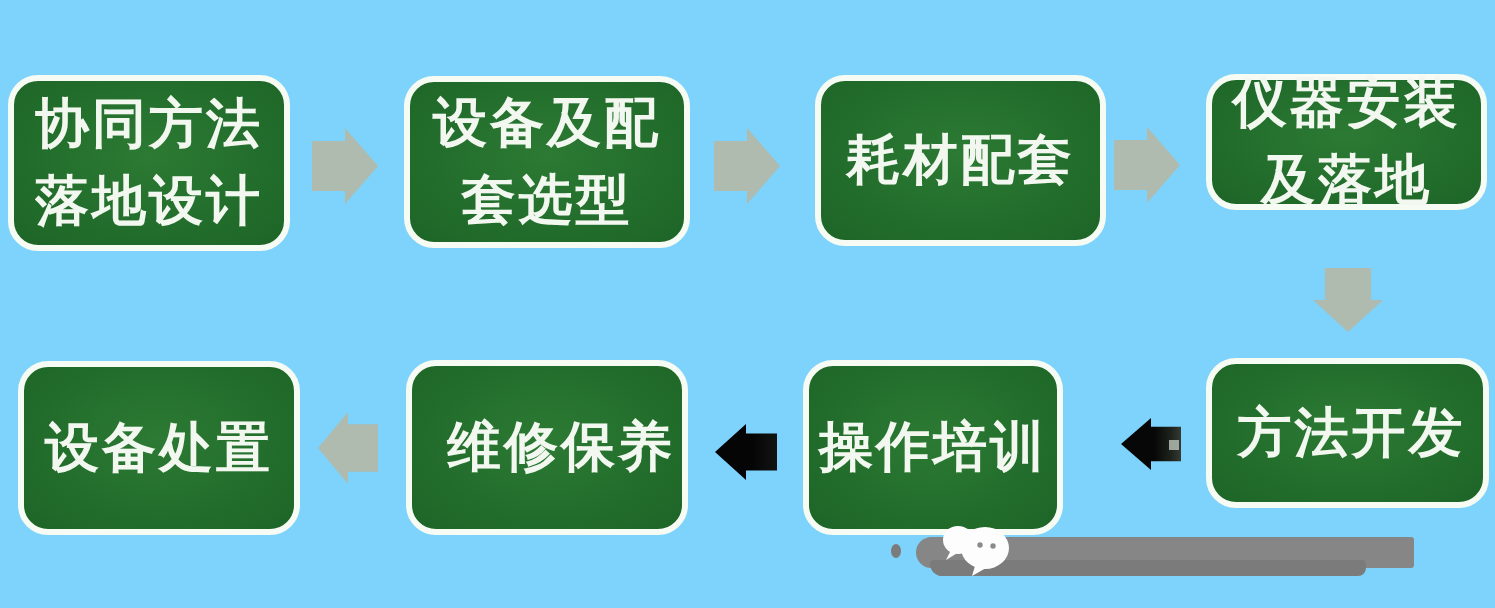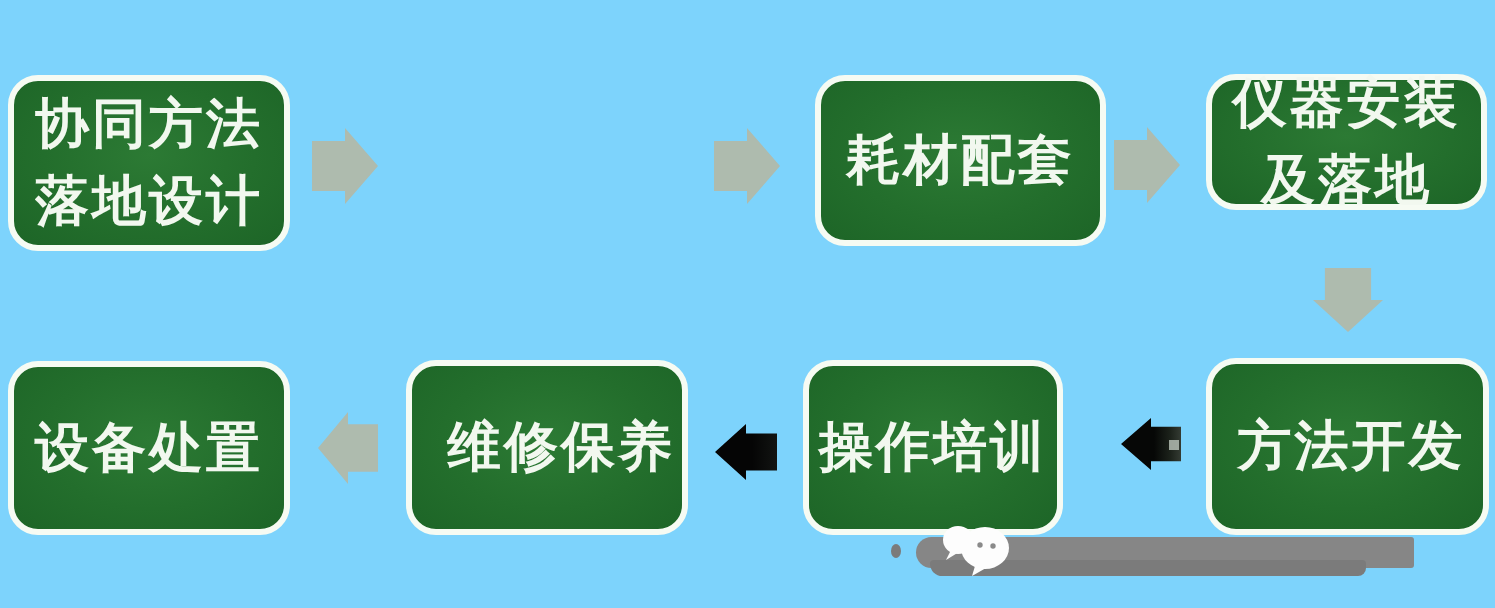--- a/index.html
+++ b/index.html
@@ -76,46 +76,50 @@
 </head>
 <body>
 
 <div id="canvas">
 
   <div class="box" style="left:8px; top:75px; width:282px; height:176px;">
     <span class="line">协同方法</span>
     <span class="line">落地设计</span>
   </div>
 
+  <div class="box" style="left:404px; top:76px; width:286px; height:172px;">
+    <span class="line">设备及配</span>
+    <span class="line">套选型</span>
+  </div>
 
   <div class="box" style="left:803px; top:75px; width:291px; height:171px;margin-left:12px;">
     <span class="line">耗材配套</span>
 
   </div>
 
   <div class="box" style="left:1206px; top:74px; width:281px; height:136px;">
     <span class="line">仪器安装</span>
     <span class="line">及落地</span>
   </div>
 
-  <div class="box" style="left:1206px; top:358px; width:283px; height:177px;padding-left:8px;">
+  <div class="box" style="left:1206px; top:358px; width:283px; height:150px;padding-left:8px;">
     <span class="line">方法开发</span>
   </div>
 
   <div class="box" style="left:803px; top:360px; width:260px; height:175px;">
     <span class="line">操作培训</span>
 
   </div>
 
   <div class="box" style="left:406px; top:360px; width:282px; height:175px;padding-left:28px;">
     <span class="line">维修保养</span>
 
   </div>
 
-  <div class="box" style="left:8px; top:361px; width:282px; height:174px;">
+  <div class="box" style="left:18px; top:361px; width:282px; height:174px;">
     <span class="line">设备处置</span>
 
   </div>
 
   <div class="arr arr-right" style="left:312px; top:128px; width:66px; height:76px;"></div>
   <div class="arr arr-right" style="left:714px; top:128px; width:66px; height:76px;"></div>
   <div class="arr arr-right" style="left:1114px; top:127px; width:66px; height:76px;"></div>
 
   <div class="arr arr-down" style="left:1313px; top:268px; width:70px; height:64px;"></div>
 

